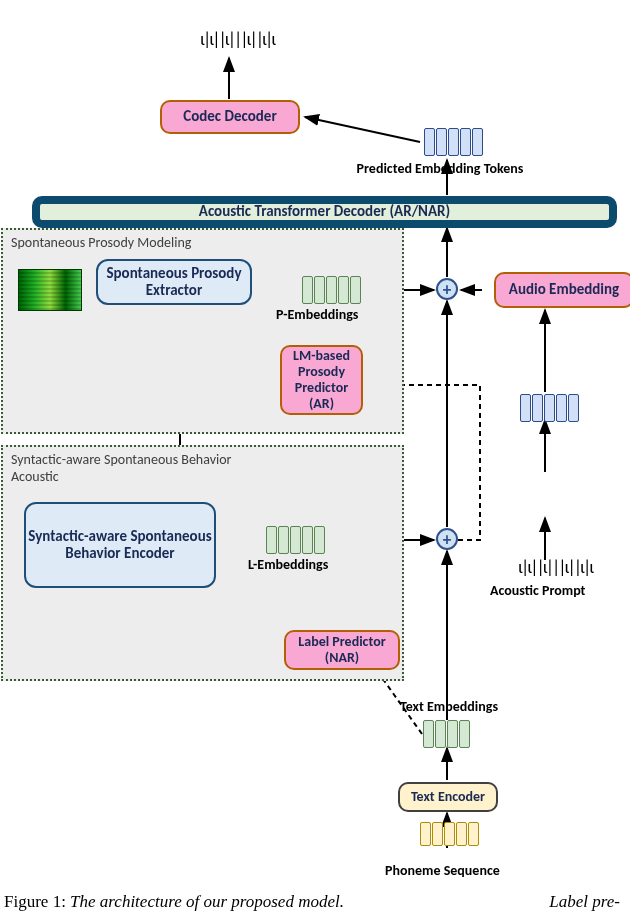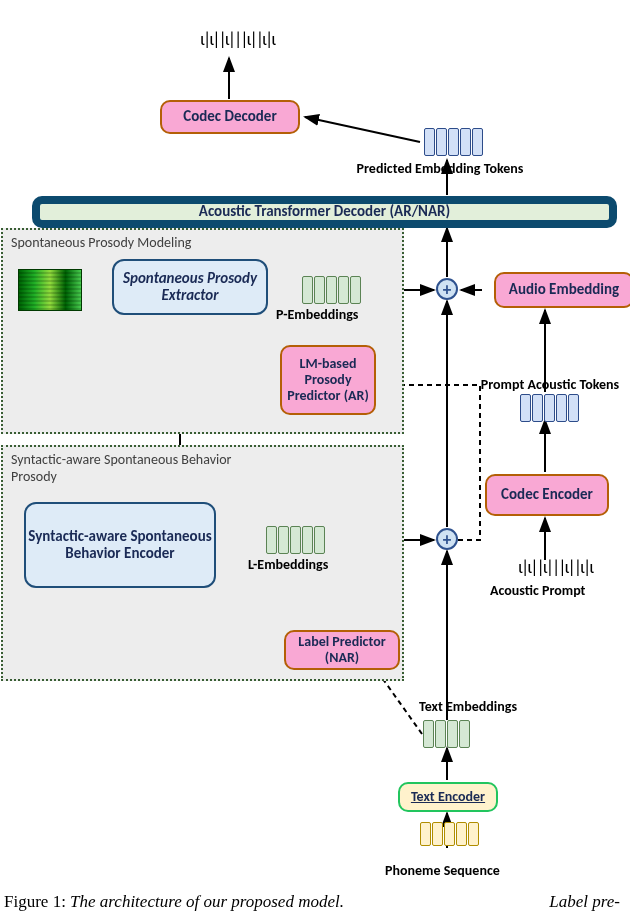--- a/index.html
+++ b/index.html
@@ -41,23 +41,22 @@
     border: 2px solid #b45f06;
     border-radius: 10px;
   }
   .gray-box {
     background: #d9d9d9;
     border: 2px solid #7f7f7f;
     border-radius: 6px;
   }
   .yellow-box {
     background: #fff2cc;
-    border: 2px solid #22c55e;
+    border: 2px solid #404040;
     border-radius: 10px;
-    text-decoration: underline;
   }
   .module-panel {
     position: absolute;
     background: #ededed;
     border: 2px dotted #385d33;
     box-sizing: border-box;
   }
   .module-title {
     position: absolute;
     font-size: 14px;
@@ -183,61 +182,59 @@
 
     <line x1="366" y1="290" x2="434" y2="290" stroke="#000" stroke-width="2" marker-end="url(#ah)"></line>
 
     <line x1="482" y1="290" x2="461" y2="290" stroke="#000" stroke-width="2" marker-end="url(#ah)"></line>
   </svg>
 
   <div class="module-panel" style="left:1px; top:228px; width:403px; height:206px;">
     <div class="module-title" style="left:8px; top:4px;">Spontaneous Prosody Modeling</div>
   </div>
   <div class="module-panel" style="left:1px; top:445px; width:403px; height:236px;">
-    <div class="module-title" style="left:8px; top:4px; width:230px;">Syntactic-aware Spontaneous Behavior Prosody</div>
+    <div class="module-title" style="left:8px; top:4px; width:230px;">Syntactic-aware Spontaneous Behavior Acoustic</div>
   </div>
 
   <div class="wave" style="left:200px; top:28px;">ι|ι||ι|||ι||ι|ι</div>
 
   <div class="box orange-box" style="left:160px; top:100px; width:140px; height:34px;">Codec Decoder</div>
 
   <div class="tokbar tok-blue" style="left:424px; top:128px; height:28px;"></div>
   <div class="tokbar tok-blue" style="left:436px; top:128px; height:28px;"></div>
   <div class="tokbar tok-blue" style="left:448px; top:128px; height:28px;"></div>
   <div class="tokbar tok-blue" style="left:460px; top:128px; height:28px;"></div>
   <div class="tokbar tok-blue" style="left:472px; top:128px; height:28px;"></div>
   <div class="label" style="left:310px; top:160px; width:260px;">Predicted Embedding Tokens</div>
 
   <div class="box green-box" style="left:32px; top:196px; width:585px; height:32px;">Acoustic Transformer Decoder (AR/NAR)</div>
 
   <div class="spectro" style="left:18px; top:269px;"></div>
 
-  <div class="box blue-box" style="left:112px; top:259px; width:156px; height:56px;font-style:italic;">Spontaneous Prosody Extractor</div>
+  <div class="box blue-box" style="left:96px; top:259px; width:156px; height:46px;">Spontaneous Prosody Extractor</div>
 
   <div class="tokbar tok-green" style="left:302px; top:276px; height:28px;"></div>
   <div class="tokbar tok-green" style="left:314px; top:276px; height:28px;"></div>
   <div class="tokbar tok-green" style="left:326px; top:276px; height:28px;"></div>
   <div class="tokbar tok-green" style="left:338px; top:276px; height:28px;"></div>
   <div class="tokbar tok-green" style="left:350px; top:276px; height:28px;"></div>
   <div class="label" style="left:276px; top:306px;">P-Embeddings</div>
 
   <div class="circle-plus" style="left:436px; top:278px;">+</div>
 
   <div class="box orange-box" style="left:494px; top:272px; width:140px; height:36px;">Audio Embedding</div>
 
-  <div class="box orange-box" style="left:280px; top:345px; width:96px; height:70px; font-size:14px;">LM-based Prosody Predictor (AR)</div>
+  <div class="box orange-box" style="left:280px; top:345px; width:83px; height:70px; font-size:14px;">LM-based Prosody Predictor (AR)</div>
 
   <div class="tokbar tok-blue" style="left:520px; top:394px; height:28px;"></div>
   <div class="tokbar tok-blue" style="left:532px; top:394px; height:28px;"></div>
   <div class="tokbar tok-blue" style="left:544px; top:394px; height:28px;"></div>
   <div class="tokbar tok-blue" style="left:556px; top:394px; height:28px;"></div>
   <div class="tokbar tok-blue" style="left:568px; top:394px; height:28px;"></div>
-  <div class="label" style="left:470px; top:376px; width:160px;">Prompt Acoustic Tokens</div>
-
-  <div class="box orange-box" style="left:485px; top:474px; width:124px; height:42px;">Codec Encoder</div>
+
 
   <div class="wave" style="left:518px; top:556px;">ι|ι||ι|||ι||ι|ι</div>
   <div class="label" style="left:490px; top:582px;">Acoustic Prompt</div>
 
   <div class="box blue-box" style="left:24px; top:502px; width:192px; height:86px;">Syntactic-aware Spontaneous Behavior Encoder</div>
 
   <div class="tokbar tok-green" style="left:266px; top:526px; height:28px;"></div>
   <div class="tokbar tok-green" style="left:278px; top:526px; height:28px;"></div>
   <div class="tokbar tok-green" style="left:290px; top:526px; height:28px;"></div>
   <div class="tokbar tok-green" style="left:302px; top:526px; height:28px;"></div>
@@ -246,21 +243,21 @@
 
   <div class="circle-plus" style="left:436px; top:528px;">+</div>
 
 
   <div class="box orange-box" style="left:284px; top:630px; width:116px; height:40px; font-size:14px;">Label Predictor (NAR)</div>
 
   <div class="tokbar tok-green" style="left:423px; top:720px; height:28px;"></div>
   <div class="tokbar tok-green" style="left:435px; top:720px; height:28px;"></div>
   <div class="tokbar tok-green" style="left:447px; top:720px; height:28px;"></div>
   <div class="tokbar tok-green" style="left:459px; top:720px; height:28px;"></div>
-  <div class="label" style="left:400px; top:698px;margin-left:19px;">Text Embeddings</div>
+  <div class="label" style="left:400px; top:698px;">Text Embeddings</div>
 
   <div class="box yellow-box" style="left:398px; top:782px; width:100px; height:30px; font-size:14px;">Text Encoder</div>
 
   <div class="tokbar tok-yel" style="left:420px; top:822px; height:24px;"></div>
   <div class="tokbar tok-yel" style="left:432px; top:822px; height:24px;"></div>
   <div class="tokbar tok-yel" style="left:444px; top:822px; height:24px;"></div>
   <div class="tokbar tok-yel" style="left:456px; top:822px; height:24px;"></div>
   <div class="tokbar tok-yel" style="left:468px; top:822px; height:24px;"></div>
   <div class="label" style="left:385px; top:862px;">Phoneme Sequence</div>
 

